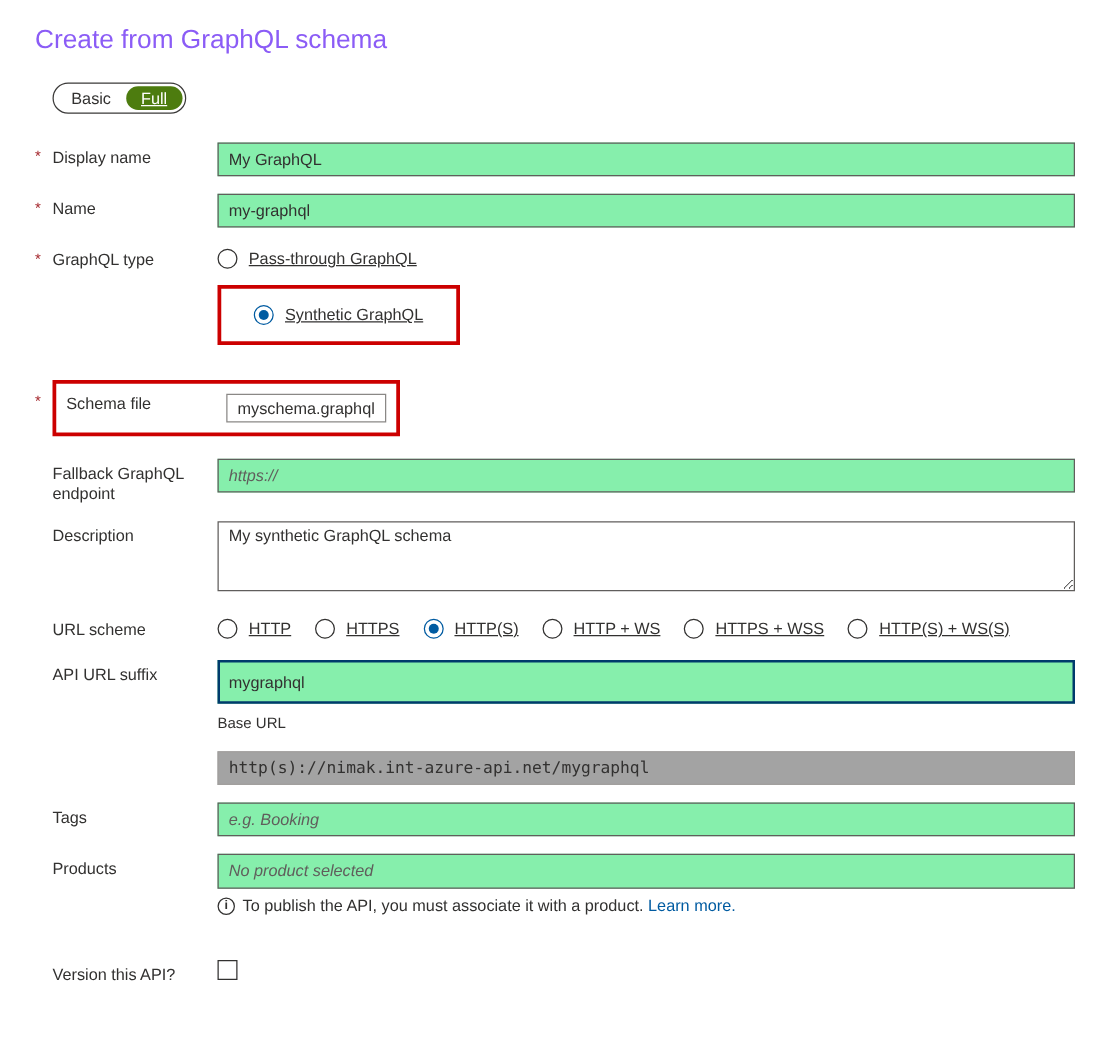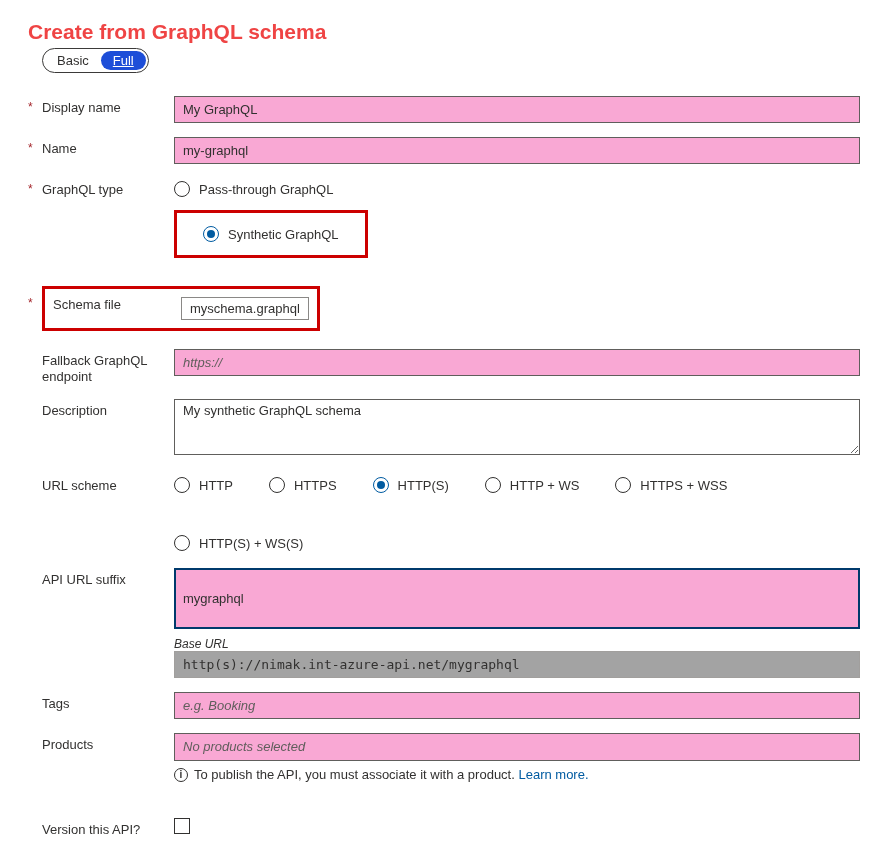--- a/index.html
+++ b/index.html
@@ -1,39 +1,39 @@
 <!DOCTYPE html>
 <html><head>
 <meta charset="utf-8">
 <style>
 * { box-sizing: border-box; margin: 0; padding: 0; }
 body { font-family: "Segoe UI", Arial, sans-serif; font-size: 13px; color: #323130; background: #fff; padding: 20px 28px; width: 888px; }
-.header-title { font-size: 21px; font-weight: 700; color: #ef4444; margin-bottom: 4px; }
+.header-title { font-size: 21px; font-weight: 400; color: #8b5cf6; margin-bottom: 22px; }
 .toggle-pill { display: inline-flex; align-items: center; border: 1.5px solid #3b3a39; border-radius: 14px; padding: 2px 2px; margin-left: 14px; margin-bottom: 23px; }
 .toggle-option { padding: 2px 12px; font-size: 13px; border-radius: 12px; cursor: pointer; }
-.toggle-option.active { background: #1d4ed8; color: #fff; text-decoration: underline; }
+.toggle-option.active { background: #4d7c0f; color: #fff; text-decoration: underline; }
 .form-row { display: flex; align-items: flex-start; margin-bottom: 14px; }
 .form-row.tall { margin-bottom: 16px; }
 .req-star { color: #a4262c; font-size: 12px; width: 14px; display: inline-block; padding-top: 4px; }
 .label-col { width: 132px; font-size: 13px; color: #323130; padding-top: 4px; line-height: 16px; }
 .input-col { flex: 1; }
-.text-input { width: 100%; border: 1px solid #605e5c; padding: 5px 8px; font-size: 13px; font-family: inherit; background: #f9a8d4; color: #323130; }
+.text-input { width: 100%; border: 1px solid #605e5c; padding: 5px 8px; font-size: 13px; font-family: inherit; background: #86efac; color: #323130; }
 .text-input::placeholder { color: #605e5c; font-style: italic; }
-.text-input.focused { border: 2px solid #003a6c; padding: 21px 7px; }
+.text-input.focused { border: 2px solid #003a6c; padding: 8px 7px; }
 .textarea-input { width: 100%; border: 1px solid #605e5c; padding: 3px 8px; font-size: 13px; font-family: inherit; background: #fff; color: #323130; height: 56px; resize: both; }
-.radio-row { display: flex; align-items: flex-end; gap: 9px; padding: 3px 0; }
+.radio-row { display: flex; align-items: flex-start; gap: 9px; padding: 3px 0; text-decoration: underline; }
 .radio-circle { width: 16px; height: 16px; border: 1px solid #323130; border-radius: 50%; display: flex; align-items: center; justify-content: center; cursor: pointer; flex-shrink: 0; }
 .radio-circle.checked { border-color: #005ba1; }
 .radio-dot { width: 8px; height: 8px; background: #005ba1; border-radius: 50%; }
 .radio-label { font-size: 13px; color: #323130; }
 .highlight { border: 3px solid #cc0000; padding: 10px 26px; display: inline-block; }
 .highlight-schema-row { border: 3px solid #cc0000; padding: 8px 8px; display: flex; margin-bottom: 18px; margin-top: 14px; }
 .file-chip { border: 1px solid #8a8886; padding: 3px 8px; font-size: 13px; display: inline-block; margin-left: -4px; }
-.radio-group-scheme { display: flex; gap: 36px; flex-wrap: wrap; }
-.base-url-label { font-size: 12px; color: #323130; margin-bottom: 0; margin-top: 8px; font-style: italic; }
+.radio-group-scheme { display: flex; gap: 19px; flex-wrap: wrap; }
+.base-url-label { font-size: 12px; color: #323130; margin-bottom: 16px; margin-top: 8px; }
 .base-url-box { width: 100%; border: 1px solid #a19f9d; background: #a3a3a3; padding: 5px 8px; font-family: "Consolas", monospace; font-size: 13px; color: #323130; }
 .info-row { display: flex; align-items: center; gap: 6px; font-size: 13px; color: #323130; margin-top: 6px; }
 .info-icon { width: 14px; height: 14px; border: 1.5px solid #323130; border-radius: 50%; display: flex; align-items: center; justify-content: center; font-size: 10px; font-weight: bold; flex-shrink: 0; }
 .learn-link { color: #005ba1; cursor: pointer; }
 .checkbox-box { width: 16px; height: 16px; border: 1px solid #323130; cursor: pointer; display: inline-block; }
 .button-row { display: flex; justify-content: flex-end; gap: 10px; margin-top: 60px; }
 .btn { padding: 8px 24px; font-size: 13px; cursor: pointer; font-family: inherit; border: 1px solid #8a8886; background: #fff; min-width: 90px; text-align: center; }
 .btn.primary { background: #00317a; color: #fff; border-color: #00317a; }
 .products-placeholder { color: #605e5c; font-style: italic; }
 </style>
@@ -170,21 +170,21 @@
     <input class="text-input" placeholder="e.g. Booking" style="">
   </div>
 </div>
 
 
 <div class="form-row">
   <span class="req-star"></span>
   <div class="label-col">Products</div>
   <div class="input-col">
     <div class="text-input" style="min-height:28px;">
-      <span class="products-placeholder">No products selected</span>
+      <span class="products-placeholder">No product selected</span>
     </div>
     <div class="info-row">
       <span class="info-icon">i</span>
       <span><span>To publish the API, you must associate it with a product. </span><span class="learn-link">Learn more.</span></span>
     </div>
   </div>
 </div>
 
 <div style="height:22px;"></div>
 

